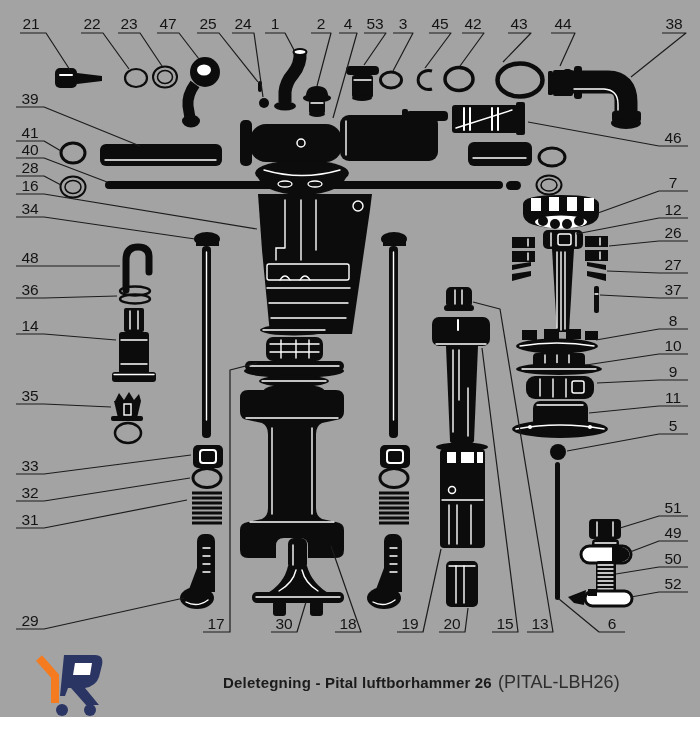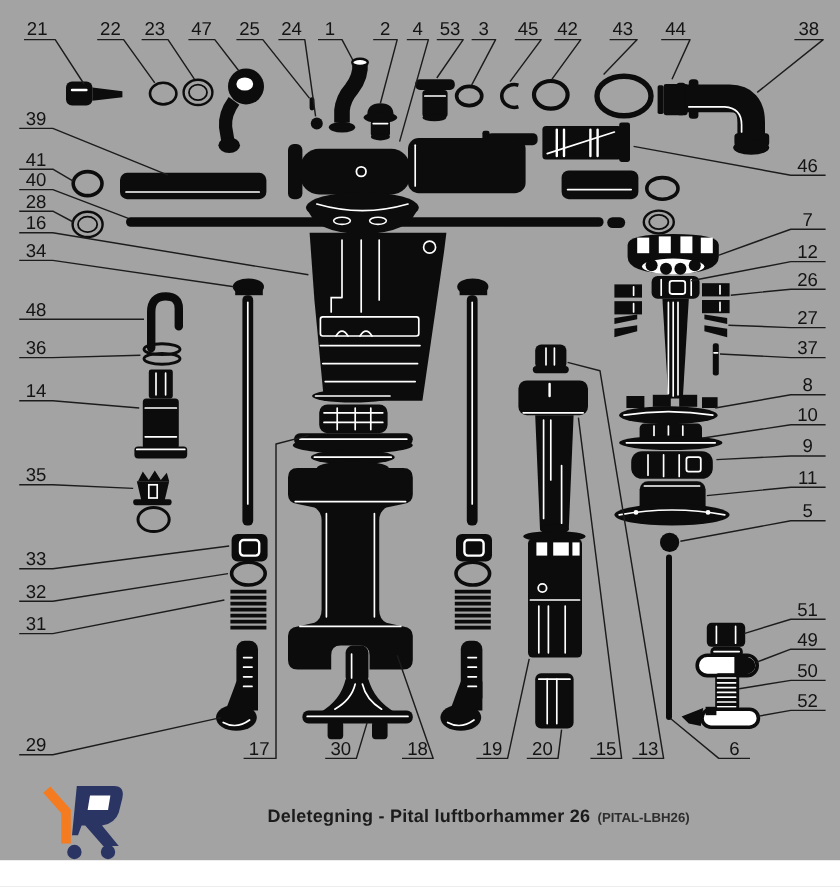--- a/index.html
+++ b/index.html
@@ -8,21 +8,21 @@
   svg{position:absolute;left:0;top:0;}
   svg text.co{font-family:"Liberation Sans",sans-serif;font-size:15.5px;fill:#141414;text-anchor:middle;}
   .ink{fill:#0c0c0c;}
   .wl{stroke:#ffffff;fill:none;stroke-width:1.4;stroke-linecap:round;}
   .wl2{stroke:#ffffff;fill:none;stroke-width:2;stroke-linecap:round;}
   .oring{fill:none;stroke:#0c0c0c;}
   .ld{stroke:#1c1c1c;stroke-width:1.2;fill:none;stroke-linejoin:round;}
   .footer-title{position:absolute;left:223px;top:672px;white-space:nowrap;
     font-family:"Liberation Sans",sans-serif;}
   .footer-title .main{font-size:15px;font-weight:700;color:#1b1b1b;letter-spacing:.2px;}
-  .footer-title .code{font-size:11px;font-weight:700;color:#2e2e2e;margin-left:6px;}
+  .footer-title .code{font-size:18px;font-weight:400;color:#2e2e2e;margin-left:6px;}
 </style>
 </head>
 <body>
 
 <div class="stage">
 <svg width="700" height="739" viewBox="0 0 700 739">
 
   <g>
 
     <g>

